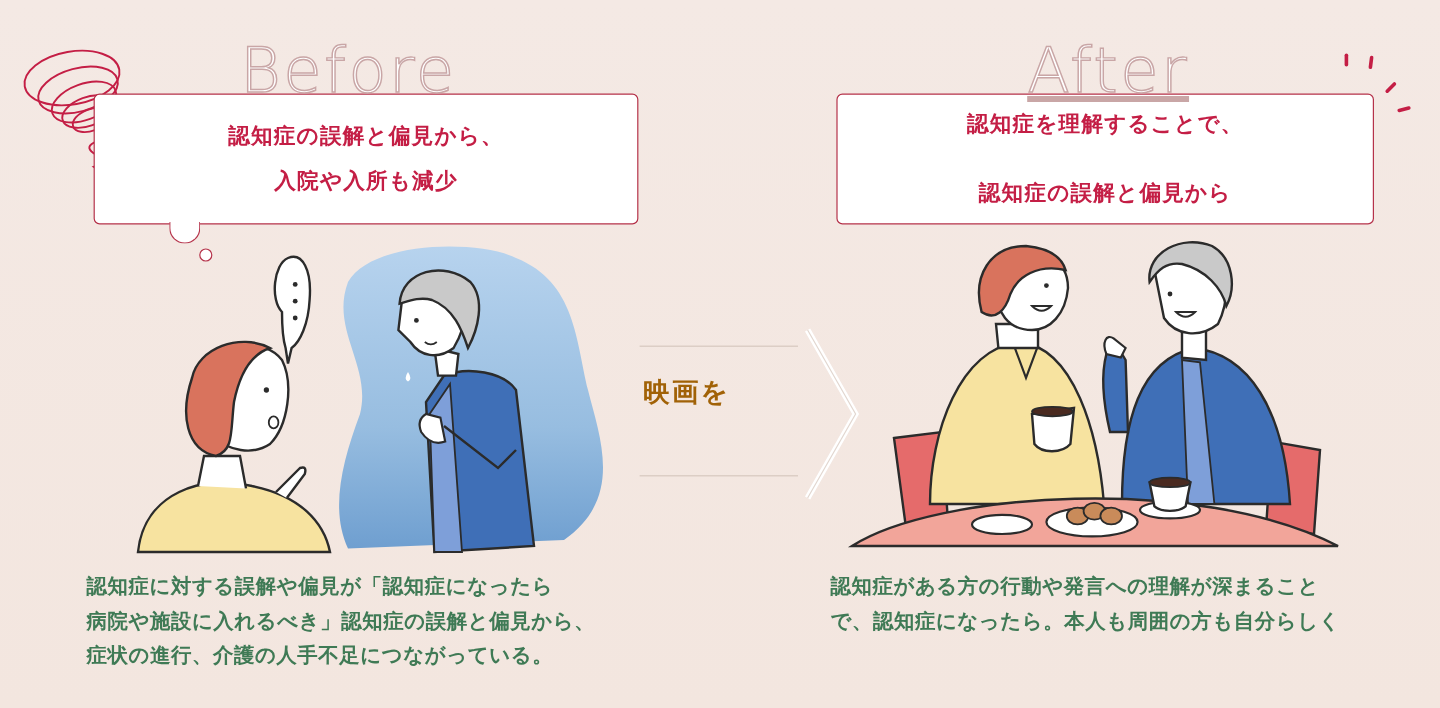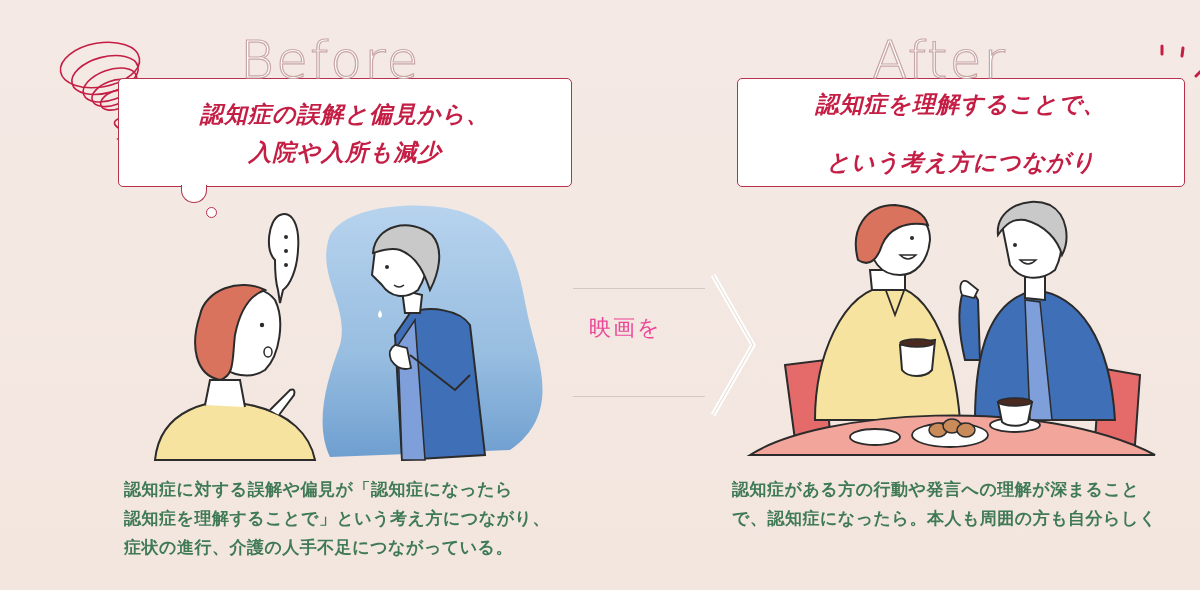--- a/index.html
+++ b/index.html
@@ -2,52 +2,51 @@
 <html><head>
 <meta charset="utf-8">
 <style>
   * { margin: 0; padding: 0; box-sizing: border-box; }
   html, body { width: 1200px; height: 590px; overflow: hidden; }
   body {
     background: linear-gradient(180deg, #f4e9e4 0%, #f3e6df 100%);
     font-family: "DejaVu Sans", sans-serif;
     position: relative;
   }
-  .stage { position: absolute; inset: 0; margin-left: 40px; }
+  .stage { position: absolute; inset: 0; }
 
   .big-label {
     position: absolute;
     font-family: "DejaVu Sans", sans-serif;
     font-size: 52px;
     font-weight: 300;
     color: #ffffff;
     letter-spacing: 2px;
     -webkit-text-stroke: 1.2px #c9a6a6;
     line-height: 1;
     z-index: 3;
   }
   .label-before { left: 200px; top: 34px; }
-  .label-after { left: 832px; top: 34px; }
+  .label-after { left: 856px; top: 34px; text-decoration: underline; }
 
   .headline-box {
     position: absolute;
     background: #ffffff;
     border: 1.5px solid #b5324a;
     border-radius: 5px;
     z-index: 2;
     display: flex;
     flex-direction: column;
     align-items: center;
     justify-content: center;
     color: #c41e45;
-    font-size: 23px;
+    font-size: 18px;
     font-weight: bold;
     line-height: 38px;
     letter-spacing: 1px;
-    font-style: italic;
   }
   .box-before { left: 78px; top: 78px; width: 454px; height: 109px; }
   .box-after  { left: 697px; top: 78px; width: 448px; height: 109px; gap: 20px; }
 
   .bubble-tail {
     position: absolute; left: 141px; top: 185px;
     width: 26px; height: 18px;
     background: #fff;
     border: 1.5px solid #b5324a; border-top: none;
     border-radius: 0 0 14px 14px;
@@ -60,32 +59,32 @@
   }
 
   .desc {
     position: absolute;
     color: #3f7a55;
     font-size: 17px;
     font-weight: bold;
     line-height: 29px;
     letter-spacing: 0.5px;
   }
-  .desc-before { left: 84px; top: 475px; width: 470px; }
+  .desc-before { left: 72px; top: 475px; width: 470px; }
   .desc-after  { left: 692px; top: 475px; width: 470px; }
 
   .mid {
     position: absolute; left: 533px; top: 288px; width: 132px; height: 110px;
   }
   .mid .line { position: absolute; left: 0; width: 132px; height: 1px; background: #d6c8bf; }
   .mid .line.top { top: 0; }
   .mid .line.bot { top: 108px; }
   .mid-text {
-    position: absolute; left: 16px; top: 24px;
-    color: #ec4899; font-size: 22px; font-weight: normal; line-height: 31px; letter-spacing: 2px;
+    position: absolute; left: 3px; top: 24px;
+    color: #a16207; font-size: 22px; font-weight: bold; line-height: 31px; letter-spacing: 2px;
   }
   .chevron { position: absolute; left: 668px; top: 270px; }
 
   .illus { position: absolute; }
   .illus-before { left: 100px; top: 195px; width: 430px; height: 270px; }
   .illus-after  { left: 700px; top: 190px; width: 420px; height: 275px; }
   .scribble { position: absolute; left: 10px; top: 35px; z-index: 1; }
   .sparkle  { position: absolute; left: 1110px; top: 40px; }
 </style>
 </head>
@@ -139,40 +138,40 @@
     <ellipse cx="128" cy="157" rx="4" ry="5" fill="#fff" stroke="#2b2b2b" stroke-width="1.5"></ellipse>
     <path d="M130 215 l 20 -20 q6 -2 4 5 l -15 20" fill="#fff" stroke="#2b2b2b" stroke-width="2"></path>
     <path d="M135 65 C 125 55, 128 25, 140 20 C 152 15, 160 30, 158 55 C 157 75, 150 90, 143 95 L 140 108 L 138 95 C 135 85, 135 75, 135 65 Z" fill="#fff" stroke="#2b2b2b" stroke-width="2"></path>
     <circle cx="146" cy="42" r="2" fill="#2b2b2b"></circle>
     <circle cx="146" cy="56" r="2" fill="#2b2b2b"></circle>
     <circle cx="146" cy="70" r="2" fill="#2b2b2b"></circle>
   </svg>
 
   <div class="desc desc-before">
     <div>認知症に対する誤解や偏見が「認知症になったら</div>
-    <div>認知症を理解することで」という考え方につながり、</div>
+    <div>病院や施設に入れるべき」認知症の誤解と偏見から、</div>
     <div>症状の進行、介護の人手不足につながっている。</div>
   </div>
 
   <div class="mid">
     <div class="line top"></div>
     <div class="mid-text">
       <div>映画を</div>
     </div>
     <div class="line bot"></div>
   </div>
   <svg class="chevron" width="55" height="150" viewBox="0 0 55 150">
     <path d="M5 5 L 45 75 L 5 145" fill="none" stroke="#ffffff" stroke-width="5" stroke-linejoin="miter"></path>
     <path d="M5 5 L 45 75 L 5 145" fill="none" stroke="#e2d7d0" stroke-width="1"></path>
   </svg>
 
   <div class="big-label label-after">After</div>
   <div class="headline-box box-after">
     <div>認知症を理解することで、</div>
-    <div>という考え方につながり</div>
+    <div>認知症の誤解と偏見から</div>
   </div>
   <svg class="sparkle" width="70" height="60" viewBox="0 0 70 60">
     <g stroke="#c41e45" stroke-width="3" stroke-linecap="round">
       <line x1="12" y1="6" x2="12" y2="14"></line>
       <line x1="33" y1="8" x2="32" y2="16"></line>
       <line x1="52" y1="30" x2="46" y2="36"></line>
       <line x1="56" y1="52" x2="64" y2="50"></line>
     </g>
   </svg>
 

